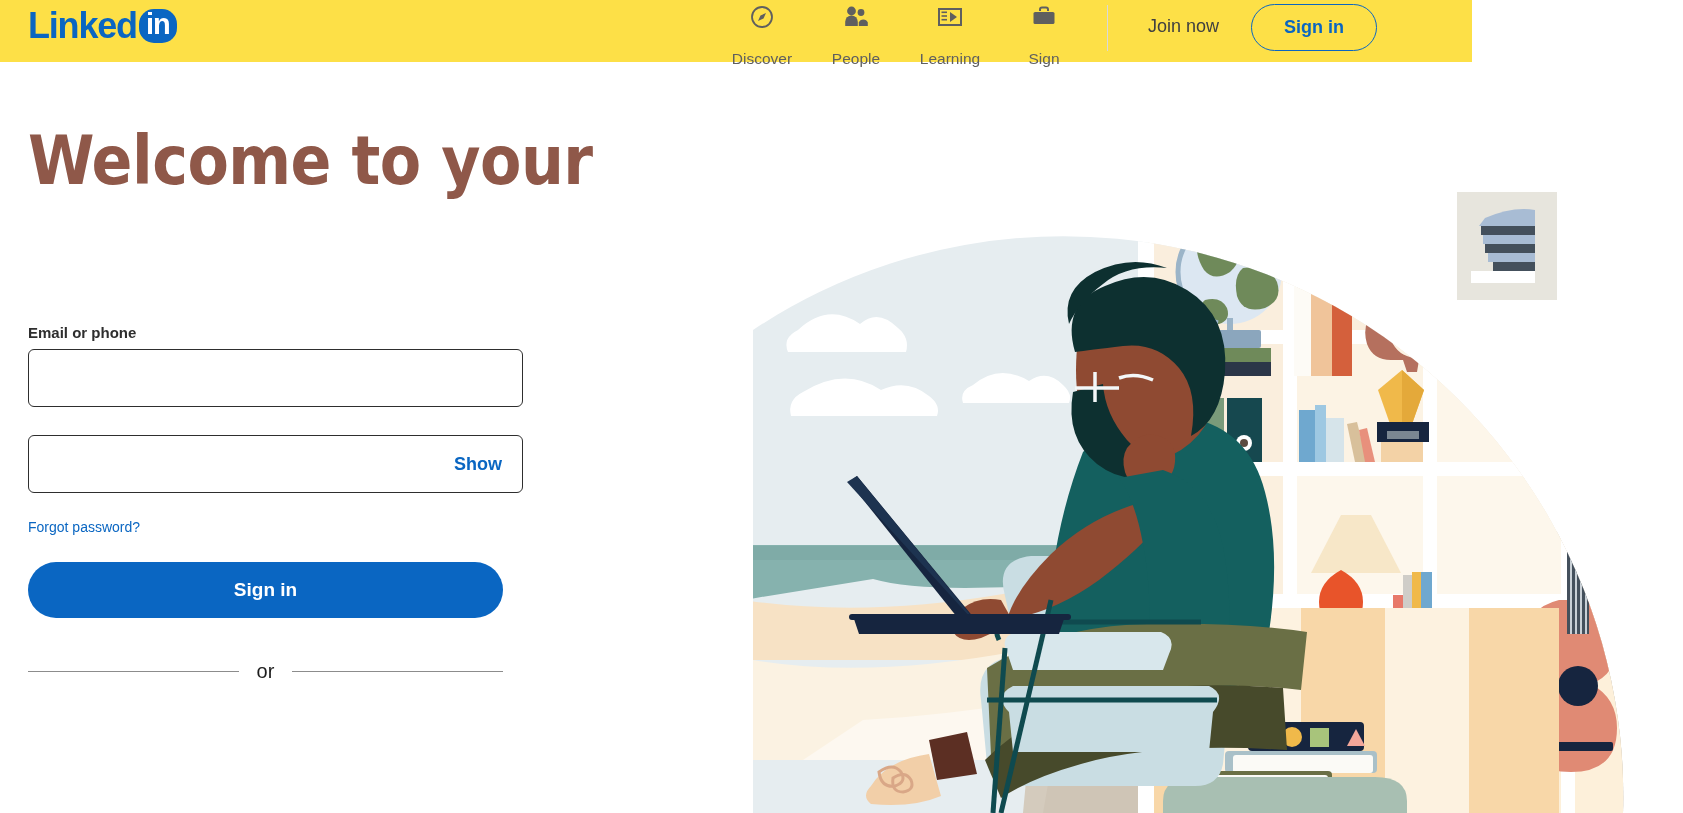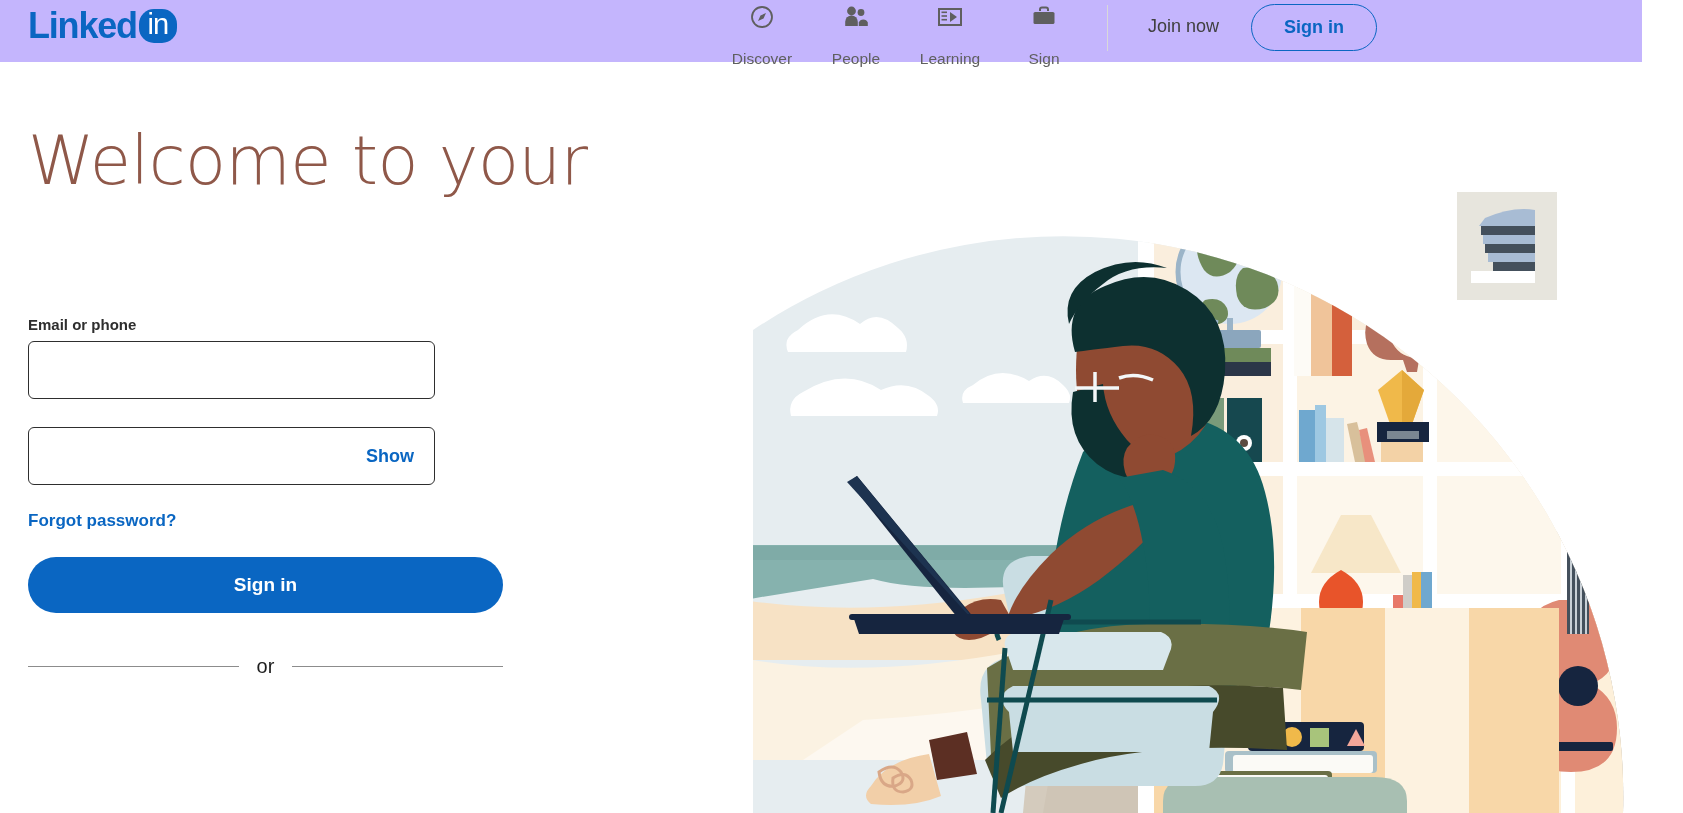--- a/index.html
+++ b/index.html
@@ -8,35 +8,35 @@
     width: 1683px; height: 813px;
     overflow: hidden;
     background: #ffffff;
     font-family: "Liberation Sans", sans-serif;
     -webkit-font-smoothing: antialiased;
   }
   #page { position: relative; width: 1683px; height: 813px; background: #fff; overflow: hidden; }
 
   
   #header {
-    position: absolute; top: 0; left: 0; width: 1642px; height: 62px;
-    background: #c4b5fd; z-index: 40;
+    position: absolute; top: 0; left: 0; width: 1472px; height: 62px;
+    background: #fde047; z-index: 40;
   }
   #logo {
     position: absolute; left: 28px; top: 8px;
     display: flex; align-items: center;
     font-size: 36px; font-weight: bold; letter-spacing: -1.2px;
     color: #0a66c2; line-height: 1; cursor: pointer;
   }
   #logo .word { color: #0a66c2; }
   #logo .inbox {
     display: inline-flex; align-items: center; justify-content: center;
     background: #0a66c2; color: #fff; border-radius: 15px;
     width: 38px; height: 34px; margin-left: 2px;
-    font-size: 29px; font-weight: normal; letter-spacing: -1px;
+    font-size: 29px; font-weight: bold; letter-spacing: -1px;
     padding-bottom: 3px;
   }
   #nav {
     position: absolute; left: 715px; top: 0; height: 62px;
     display: flex; align-items: flex-start;
   }
   .nav-item {
     display: flex; flex-direction: column; align-items: center;
     width: 94px; padding-top: 4px; cursor: pointer; text-decoration: none;
   }
@@ -61,48 +61,48 @@
 
   
   #headline {
     position: absolute; left: 28px; top: 122px;
     font-size: 67px; line-height: 78px; font-weight: 300;
     color: #8f5849; letter-spacing: -0.5px;
     font-family: "DejaVu Sans", sans-serif;
     font-stretch: condensed;
     max-width: 700px; z-index: 30;
   }
-  #headline .l { display: block; }
+  #headline .l { display: block; font-weight: bold; }
 
   
-  #form { position: absolute; left: 28px; top: 316px; width: 475px; z-index: 30; }
+  #form { position: absolute; left: 28px; top: 324px; width: 475px; z-index: 30; }
   .field-label {
     font-size: 15px; font-weight: bold; color: #2e2e2e;
     margin-bottom: 8px; display: block;
   }
   .field-box {
-    position: relative; width: 407px; height: 58px;
+    position: relative; width: 495px; height: 58px;
     border: 1px solid #2e2e2e; border-radius: 6px; background: #fff;
   }
   .field-box input {
     width: 100%; height: 100%; border: 0; outline: none; background: transparent;
     padding: 0 16px; font-size: 17px; color: #1d1d1d;
     font-family: "Liberation Sans", sans-serif; border-radius: 6px;
   }
   #pw-box input { padding-right: 82px; }
   #show-btn {
     position: absolute; right: 14px; top: 50%; transform: translateY(-50%);
     background: transparent; border: 0; cursor: pointer;
     font-size: 18px; font-weight: bold; color: #0a66c2;
     font-family: "Liberation Sans", sans-serif; padding: 4px 6px;
   }
   .gap { height: 28px; }
   #forgot {
     display: inline-block; margin-top: 26px;
-    font-size: 17px; font-weight: bold; color: #0a66c2;
+    font-size: 14px; font-weight: normal; color: #0a66c2;
     text-decoration: none; cursor: pointer;
   }
   #signin-btn {
     display: block; margin-top: 26px;
     width: 475px; height: 56px; border: 0; border-radius: 28px;
     background: #0a66c2; color: #fff; font-size: 19px; font-weight: bold;
     cursor: pointer; font-family: "Liberation Sans", sans-serif;
   }
   #or-row {
     display: flex; align-items: center; width: 475px; margin-top: 42px;

